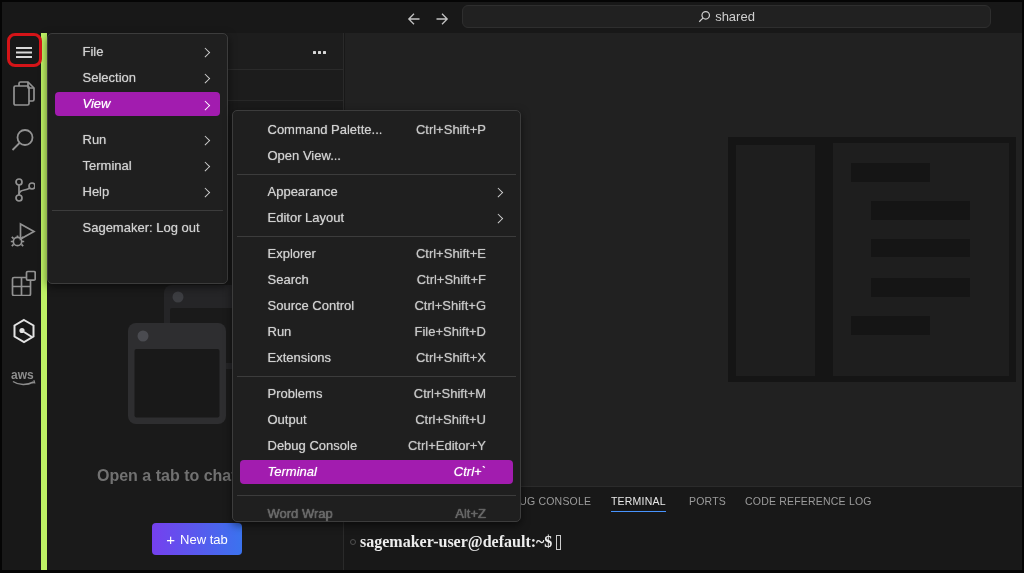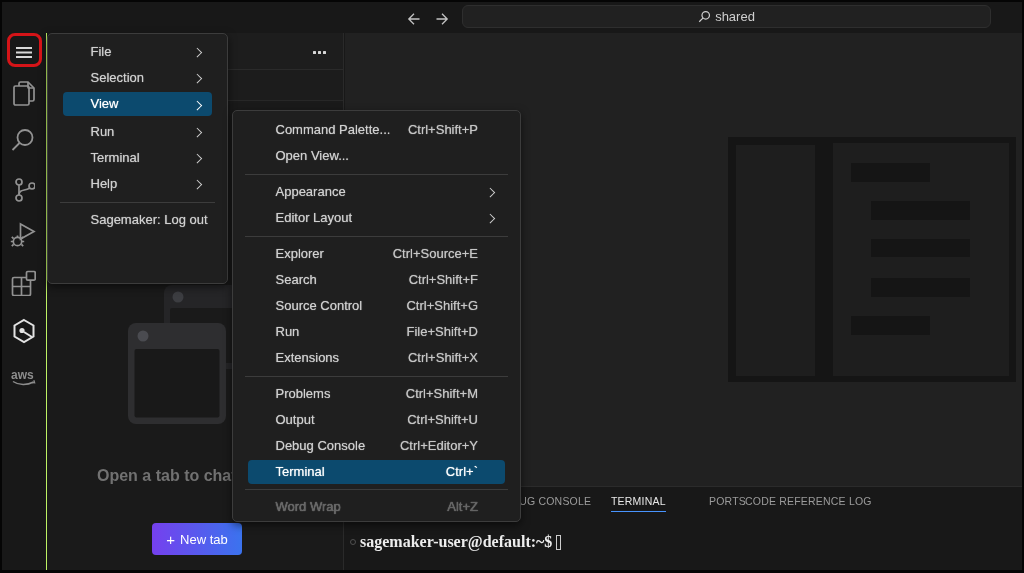--- a/index.html
+++ b/index.html
@@ -8,21 +8,21 @@
   #win { position:absolute; left:2px; top:2px; width:1020px; height:568px; background:#181818; }
   .abs { position:absolute; }
 
   
   #titlebar { position:absolute; left:0; top:0; width:1020px; height:31px; background:#181818; }
   #cmdcenter { position:absolute; left:460px; top:3px; width:529px; height:23px; background:#212121;
     border:1px solid #2e2e2e; border-radius:6px; color:#cfcfcf; font-size:13px;
     display:flex; align-items:center; justify-content:center; gap:4px; }
 
   
-  #actbar { position:absolute; left:0; top:31px; width:45px; height:537px; background:#181818; border-right:1px solid #bef264; }
+  #actbar { position:absolute; left:0; top:31px; width:45px; height:537px; background:#181818; border-right:6px solid #bef264; }
 
   
   #sidebar { position:absolute; left:46px; top:31px; width:296px; height:537px; background:#1a1a1a; border-right:1px solid #2a2a2a; }
   #sbrow1 { position:absolute; left:0; top:0; width:295px; height:37px; background:#1d1d1d; border-bottom:1px solid #2a2a2a; }
   #sbrow2 { position:absolute; left:0; top:37px; width:295px; height:31px; background:#1c1c1c; border-bottom:1px solid #272727; }
   .dots3 { position:absolute; left:265px; top:18px; width:16px; height:4px; }
   .dots3 span { position:absolute; top:0; width:3px; height:3px; background:#d6d6d6; border-radius:0.5px; }
 
   #opentab { position:absolute; left:49px; top:434px; width:240px; color:#717171; font-size:16px; font-weight:bold; }
   #newtab { position:absolute; left:104px; top:490px; width:90px; height:32px; border-radius:4px;
@@ -35,23 +35,23 @@
   .skcol { position:absolute; background:#1e1e1e; }
 
   
   #panel { position:absolute; left:343px; top:484px; width:677px; height:84px; background:#181818; border-top:1px solid #2b2b2b; }
   .ptab { position:absolute; top:8px; font-size:10.5px; color:#9b9b9b; letter-spacing:0.2px; white-space:nowrap; }
   .ptab.active { color:#e7e7e7; border-bottom:1.5px solid #4894fe; padding-bottom:4px; }
   #prompt { position:absolute; left:5px; top:46px; font-family:Liberation Serif, serif; font-size:16px; font-weight:bold; color:#ededed; white-space:pre; }
 
   
   .menu { position:absolute; background:#1f1f1f; border:1px solid #3c3c3c; border-radius:5px;
-    box-shadow:0 3px 9px rgba(0,0,0,0.55); padding:5px 12px 2px; font-size:13px; color:#d0d0d0; }
+    box-shadow:0 3px 9px rgba(0,0,0,0.55); padding:5px 4px 2px; font-size:13px; color:#d0d0d0; }
   .mi { text-shadow:0 0 1px rgba(215,215,215,0.75); position:relative; height:26px; line-height:26px; padding-left:28px; margin:0 3px 0 2.5px; border-radius:4px; white-space:nowrap; }
-  .mi.hl { background:#0c4a6e; color:#ffffff; text-shadow:0 0 1px rgba(255,255,255,0.8); height:24px; line-height:24px; margin-top:1px; margin-bottom:3px; }
+  .mi.hl { background:#a21caf; color:#ffffff; text-shadow:0 0 1px rgba(255,255,255,0.8); height:24px; line-height:24px; margin-top:1px; margin-bottom:11px;font-style:italic; }
   .mi.dis { color:#636363; }
   .msep { height:1px; background:#3c3c3c; margin:4.5px 0; }
   .chev { position:absolute; right:12px; top:9.5px; width:6.5px; height:6.5px;
     border-right:1.6px solid #cfcfcf; border-top:1.6px solid #cfcfcf; transform:rotate(45deg); }
   .mi.hl .chev { border-color:#fff; }
   .sc { position:absolute; right:27px; top:0; color:#c6c6c6; }
   .mi.hl .sc { color:#fff; }
   .mi.dis .sc { color:#636363; }
 
   
@@ -158,21 +158,21 @@
     <div class="sk" style="left:526px;top:206px;width:99px;height:18px"></div>
     <div class="sk" style="left:526px;top:245px;width:99px;height:19px"></div>
     <div class="sk" style="left:506px;top:283px;width:79px;height:19px"></div>
   </div>
 
   <div id="panel">
     <div class="ptab" style="left:23px">PROBLEMS</div>
     <div class="ptab" style="left:97px">OUTPUT</div>
     <div class="ptab" style="left:152px">DEBUG CONSOLE</div>
     <div class="ptab active" style="left:266px">TERMINAL</div>
-    <div class="ptab" style="left:364px">PORTS</div>
+    <div class="ptab" style="left:344px">PORTS</div>
     <div class="ptab" style="left:400px">CODE REFERENCE LOG</div>
     <div id="prompt"><span style="border:1.4px solid #4f4f4f;border-radius:50%;display:inline-block;width:6px;height:6px;margin-right:4px;vertical-align:2px"></span>sagemaker-user@default:~$ <span style="border:1px solid #cccccc;display:inline-block;width:5px;height:15px;vertical-align:-3px"></span></div>
   </div>
 
   <div class="menu" id="mainmenu" style="left:45px;top:31px;width:181px;height:251px">
     <div class="mi">File<span class="chev"></span></div>
     <div class="mi">Selection<span class="chev"></span></div>
     <div class="mi hl">View<span class="chev"></span></div>
     <div class="mi">Run<span class="chev"></span></div>
     <div class="mi">Terminal<span class="chev"></span></div>
@@ -181,21 +181,21 @@
     <div class="mi">Sagemaker: Log out</div>
   </div>
 
   <div class="menu" id="submenu" style="left:230px;top:108px;width:289px;height:412px;padding-top:6px">
     <div class="mi">Command Palette...<span class="sc">Ctrl+Shift+P</span></div>
     <div class="mi">Open View...</div>
     <div class="msep"></div>
     <div class="mi">Appearance<span class="chev"></span></div>
     <div class="mi">Editor Layout<span class="chev"></span></div>
     <div class="msep"></div>
-    <div class="mi">Explorer<span class="sc">Ctrl+Source+E</span></div>
+    <div class="mi">Explorer<span class="sc">Ctrl+Shift+E</span></div>
     <div class="mi">Search<span class="sc">Ctrl+Shift+F</span></div>
     <div class="mi">Source Control<span class="sc">Ctrl+Shift+G</span></div>
     <div class="mi">Run<span class="sc">File+Shift+D</span></div>
     <div class="mi">Extensions<span class="sc">Ctrl+Shift+X</span></div>
     <div class="msep"></div>
     <div class="mi">Problems<span class="sc">Ctrl+Shift+M</span></div>
     <div class="mi">Output<span class="sc">Ctrl+Shift+U</span></div>
     <div class="mi">Debug Console<span class="sc">Ctrl+Editor+Y</span></div>
     <div class="mi hl">Terminal<span class="sc">Ctrl+`</span></div>
     <div class="msep"></div>

